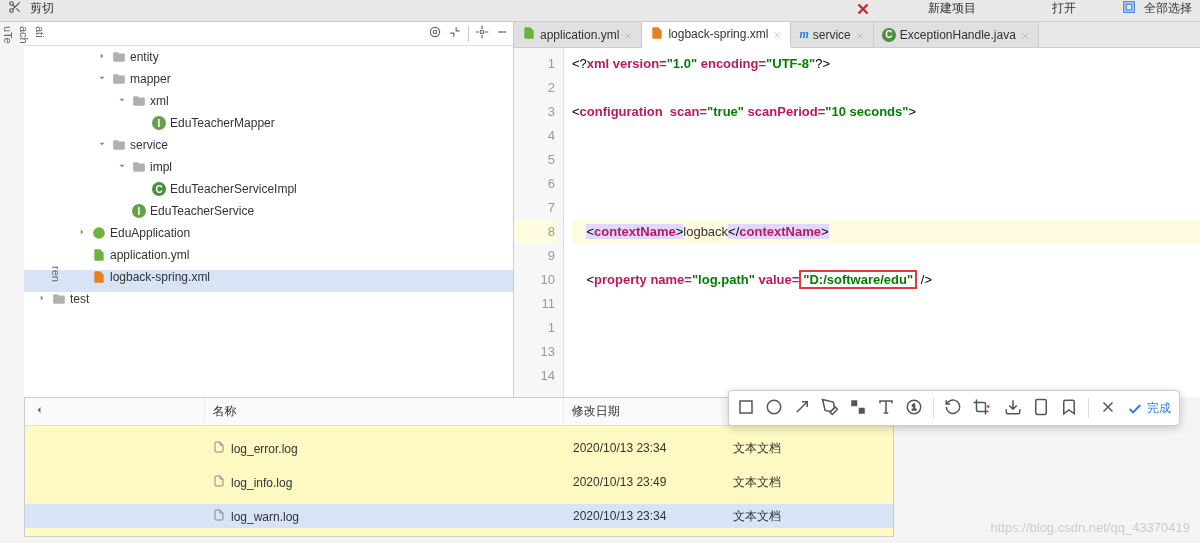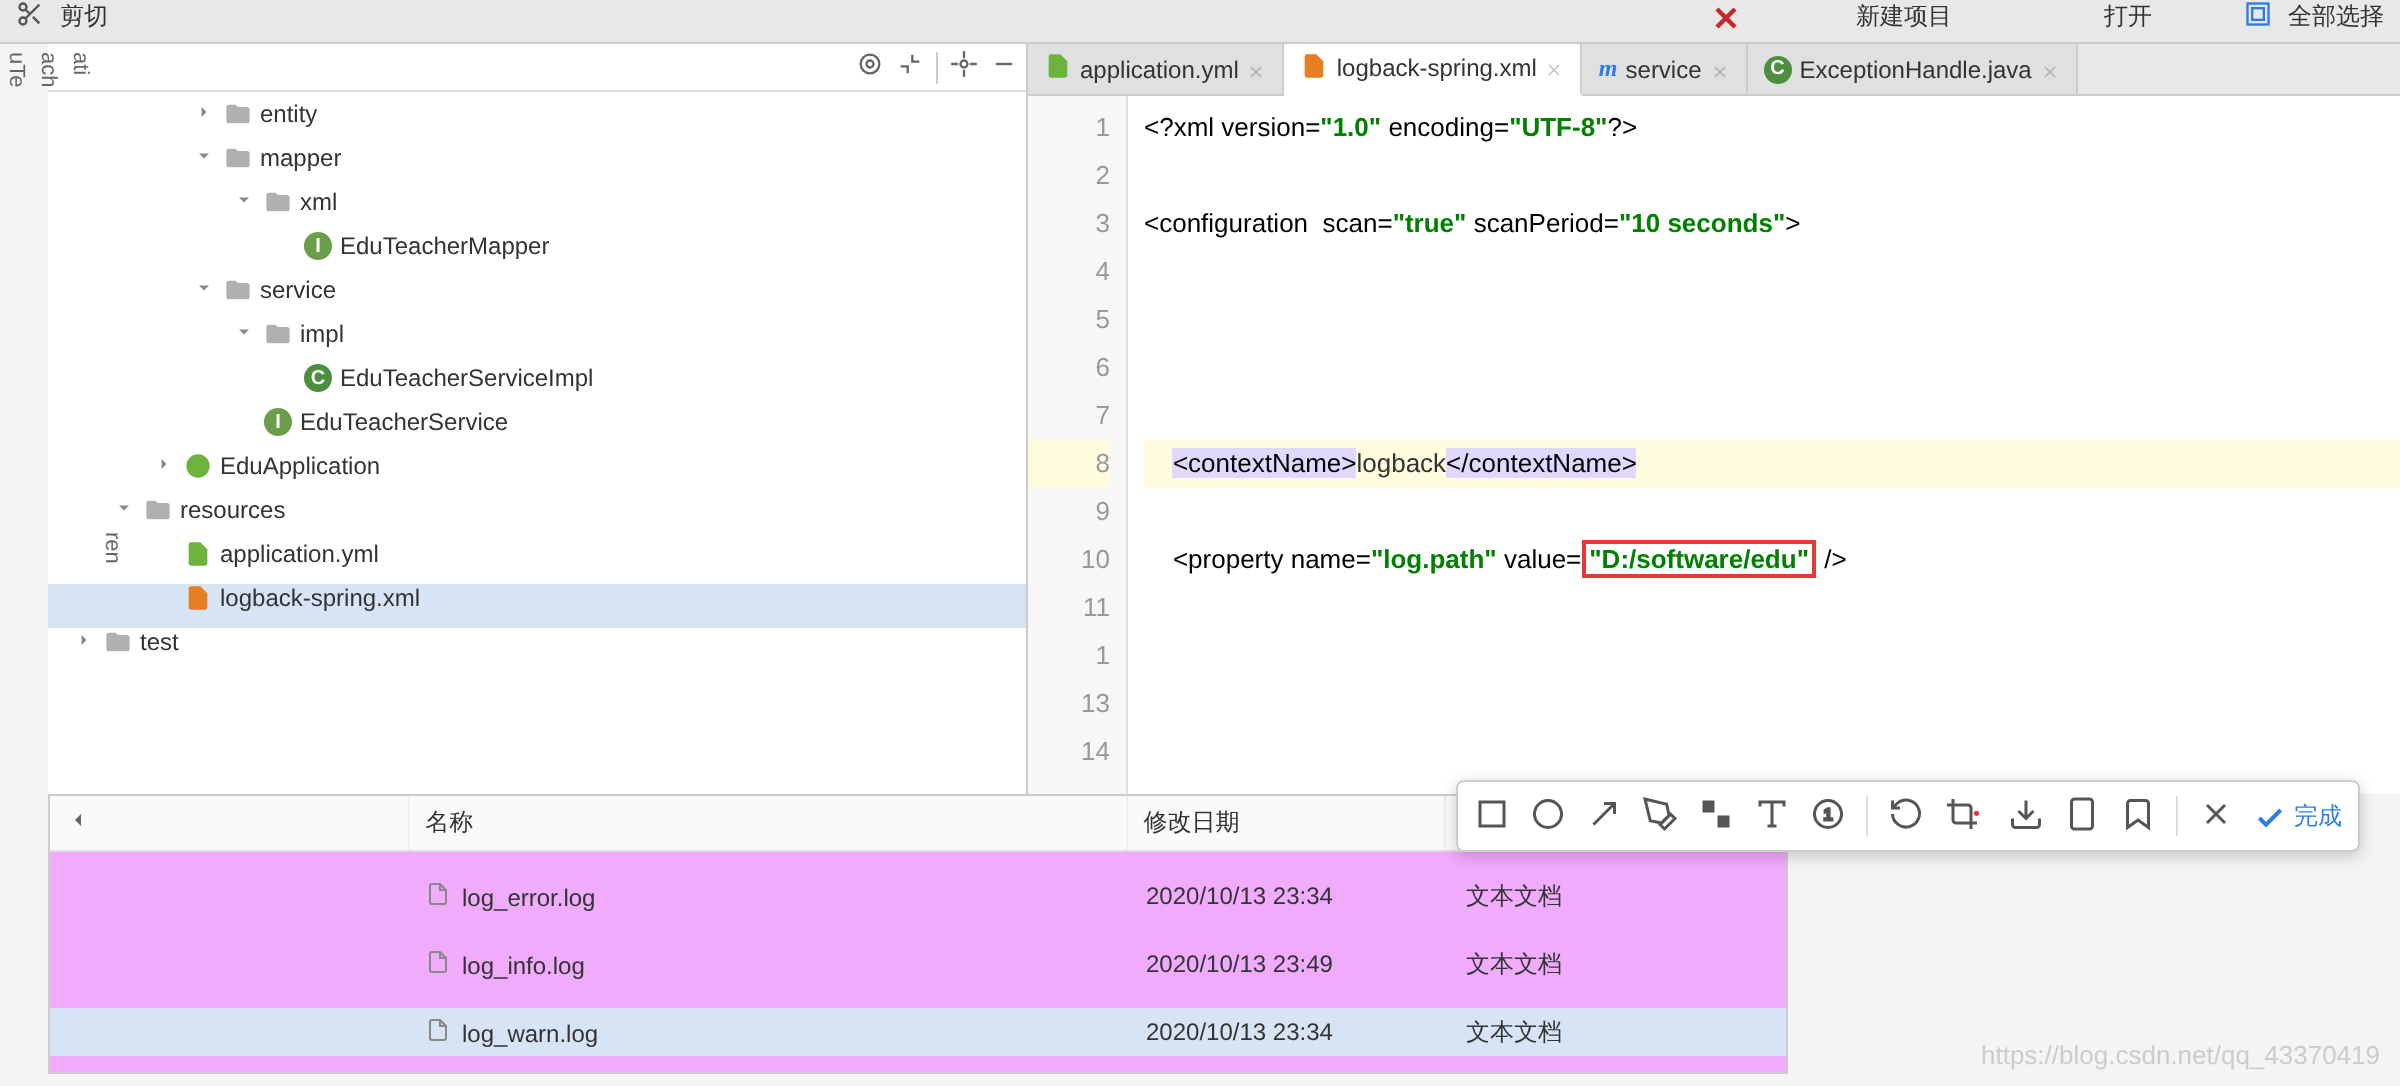--- a/index.html
+++ b/index.html
@@ -29,28 +29,28 @@
     .tab.active { background: #fff; border-bottom: 2px solid #fff; margin-bottom: -1px; }
     .tab-close { width: 10px; height: 10px; opacity: 0.5; }
     
     .editor { flex: 1; display: flex; background: #fff; font-family: "Consolas", monospace; font-size: 13px; overflow: hidden; }
     .gutter { width: 50px; background: #f7f7f7; border-right: 1px solid #e0e0e0; text-align: right; padding: 4px 8px 0 0; color: #999; line-height: 24px; }
     .gutter-line { height: 24px; }
     .gutter-line.current { background: #fffce0; }
     .code { flex: 1; padding: 4px 0 0 8px; line-height: 24px; white-space: pre; overflow: hidden; }
     .code-line { height: 24px; }
     .code-line.current { background: #fffce0; }
-    .tag { color: #000000; font-weight: normal; }
+    .tag { color: #be185d; font-weight: bold; }
     .str { color: #008000; font-weight: bold; }
     .cmt { color: #808080; font-style: italic; }
     .punct { color: #000; }
     .highlight-tag { background: #e0d8ff; }
     .red-box { border: 2px solid #e53935; padding: 0 2px; }
     
-    .bottom-panel { position: absolute; left: 24px; top: 397px; width: 870px; height: 140px; background: #f0abfc; border: 1px solid #ccc; }
+    .bottom-panel { position: absolute; left: 24px; top: 397px; width: 870px; height: 140px; background: #fef9c3; border: 1px solid #ccc; }
     .file-list-header { height: 28px; display: flex; align-items: center; border-bottom: 1px solid #ddd; background: #fafafa; }
     .file-col { padding: 0 8px; border-right: 1px solid #eee; display: flex; align-items: center; height: 100%; }
     .file-list { }
     .file-row { height: 24px; display: flex; align-items: center; margin-top: 10px; }
     .file-row.rowselected { background: #d6e4f5; }
     .file-cell { padding: 0 8px; }
     
     .snip-toolbar { position: absolute; right: 20px; top: 390px; height: 36px; background: #fff; border: 1px solid #ccc; border-radius: 4px; box-shadow: 0 2px 8px rgba(0,0,0,0.2); display: flex; align-items: center; padding: 0 8px; gap: 10px; z-index: 20; }
     .snip-toolbar .sep { width: 1px; height: 20px; background: #ddd; }
     .snip-toolbar svg { cursor: pointer; }
@@ -218,34 +218,20 @@
             </svg>
           </span>
           <span class="tree-icon">
             <svg width="14" height="14" viewBox="0 0 24 24" fill="#6cb33e">
               <circle cx="12" cy="12" r="10"></circle>
             </svg>
           </span>
           <span class="tree-label">EduApplication</span>
         </div>
         <div class="tree-row">
-          <span class="tree-indent" style="width:20px"></span>
-          <span class="tree-chevron">
-            <svg width="10" height="10" viewBox="0 0 24 24" fill="#888">
-              <path d="M6 9l6 6 6-6"></path>
-            </svg>
-          </span>
-          <span class="tree-icon">
-            <svg width="14" height="14" viewBox="0 0 24 24" fill="#b0b0b0">
-              <path d="M10 4H4c-1.1 0-2 .9-2 2v12c0 1.1.9 2 2 2h16c1.1 0 2-.9 2-2V8c0-1.1-.9-2-2-2h-8l-2-2z"></path>
-            </svg>
-          </span>
-          <span class="tree-label">resources</span>
-        </div>
-        <div class="tree-row">
           <span class="tree-indent" style="width:40px"></span>
           <span class="tree-chevron"></span>
           <span class="tree-icon">
             <svg width="14" height="14" viewBox="0 0 24 24" fill="#6cb33e">
               <path d="M14 2H6a2 2 0 0 0-2 2v16a2 2 0 0 0 2 2h12a2 2 0 0 0 2-2V8z"></path>
             </svg>
           </span>
           <span class="tree-label">application.yml</span>
         </div>
         <div class="tree-row selected">

